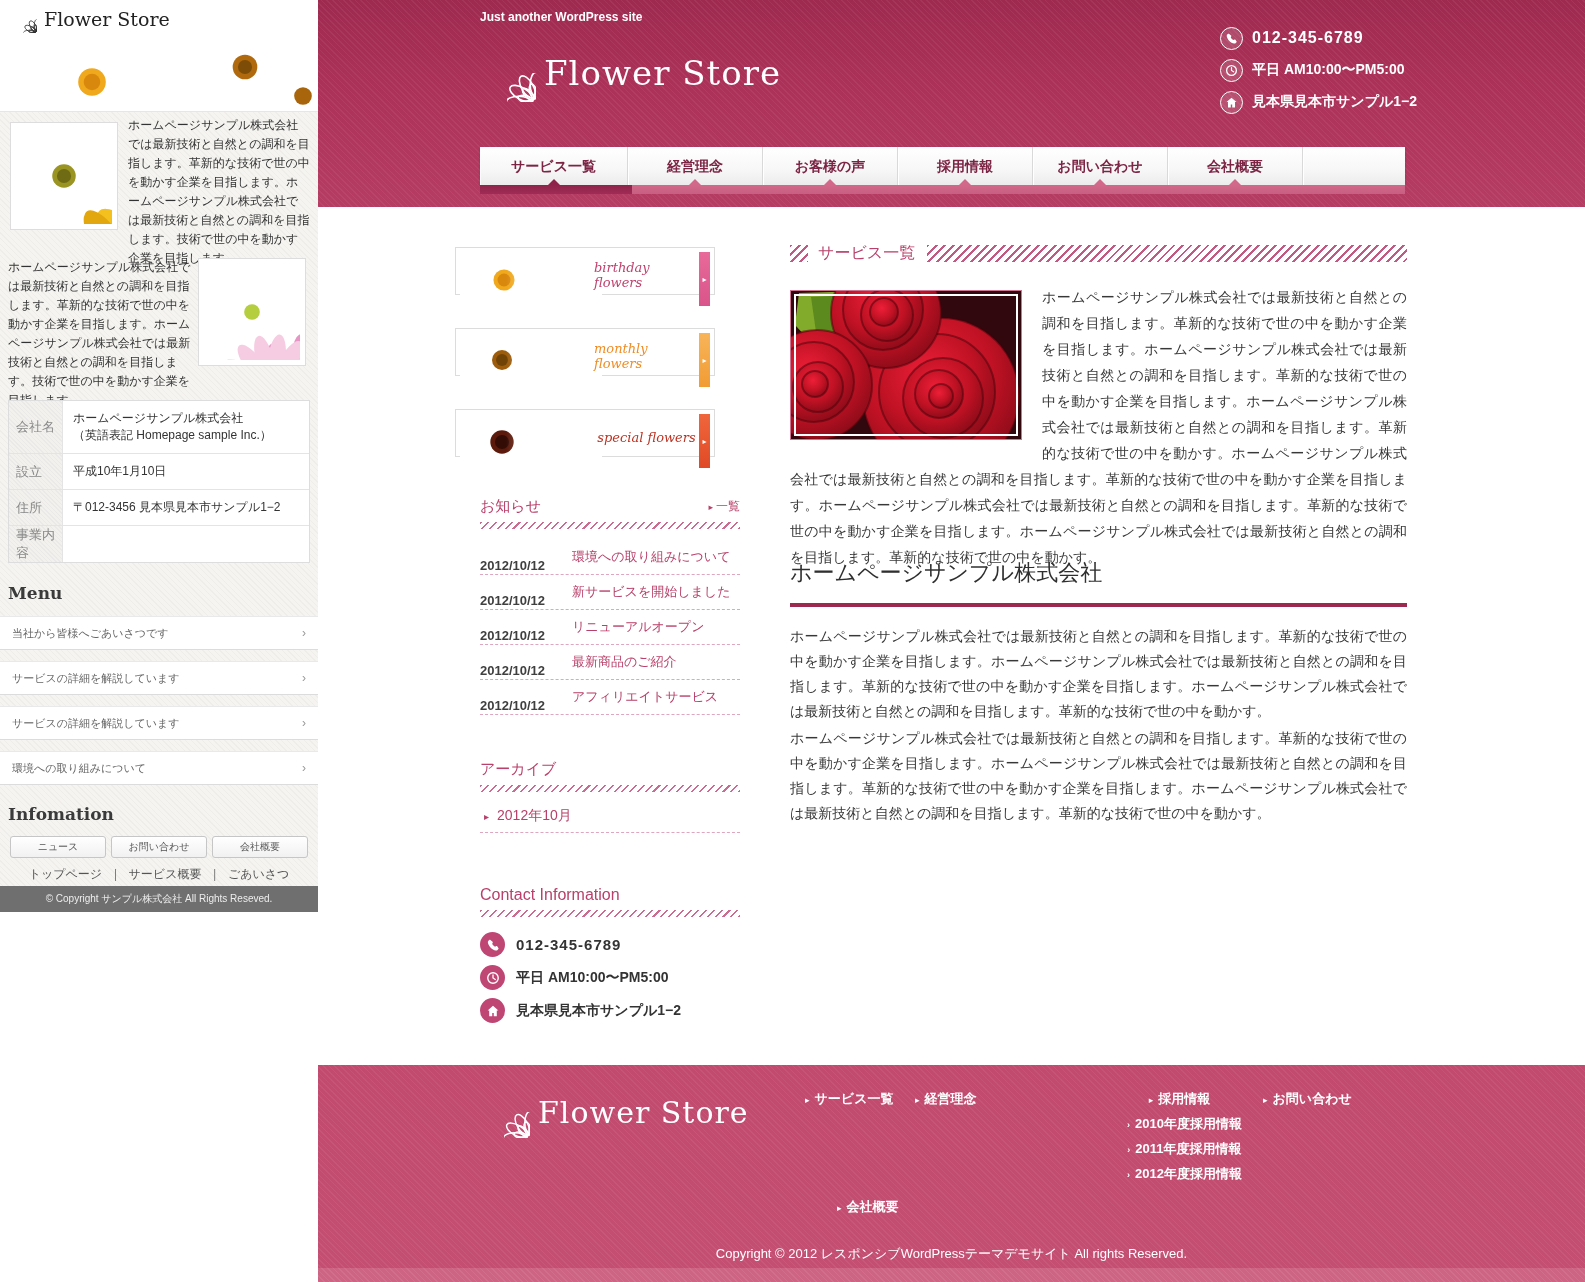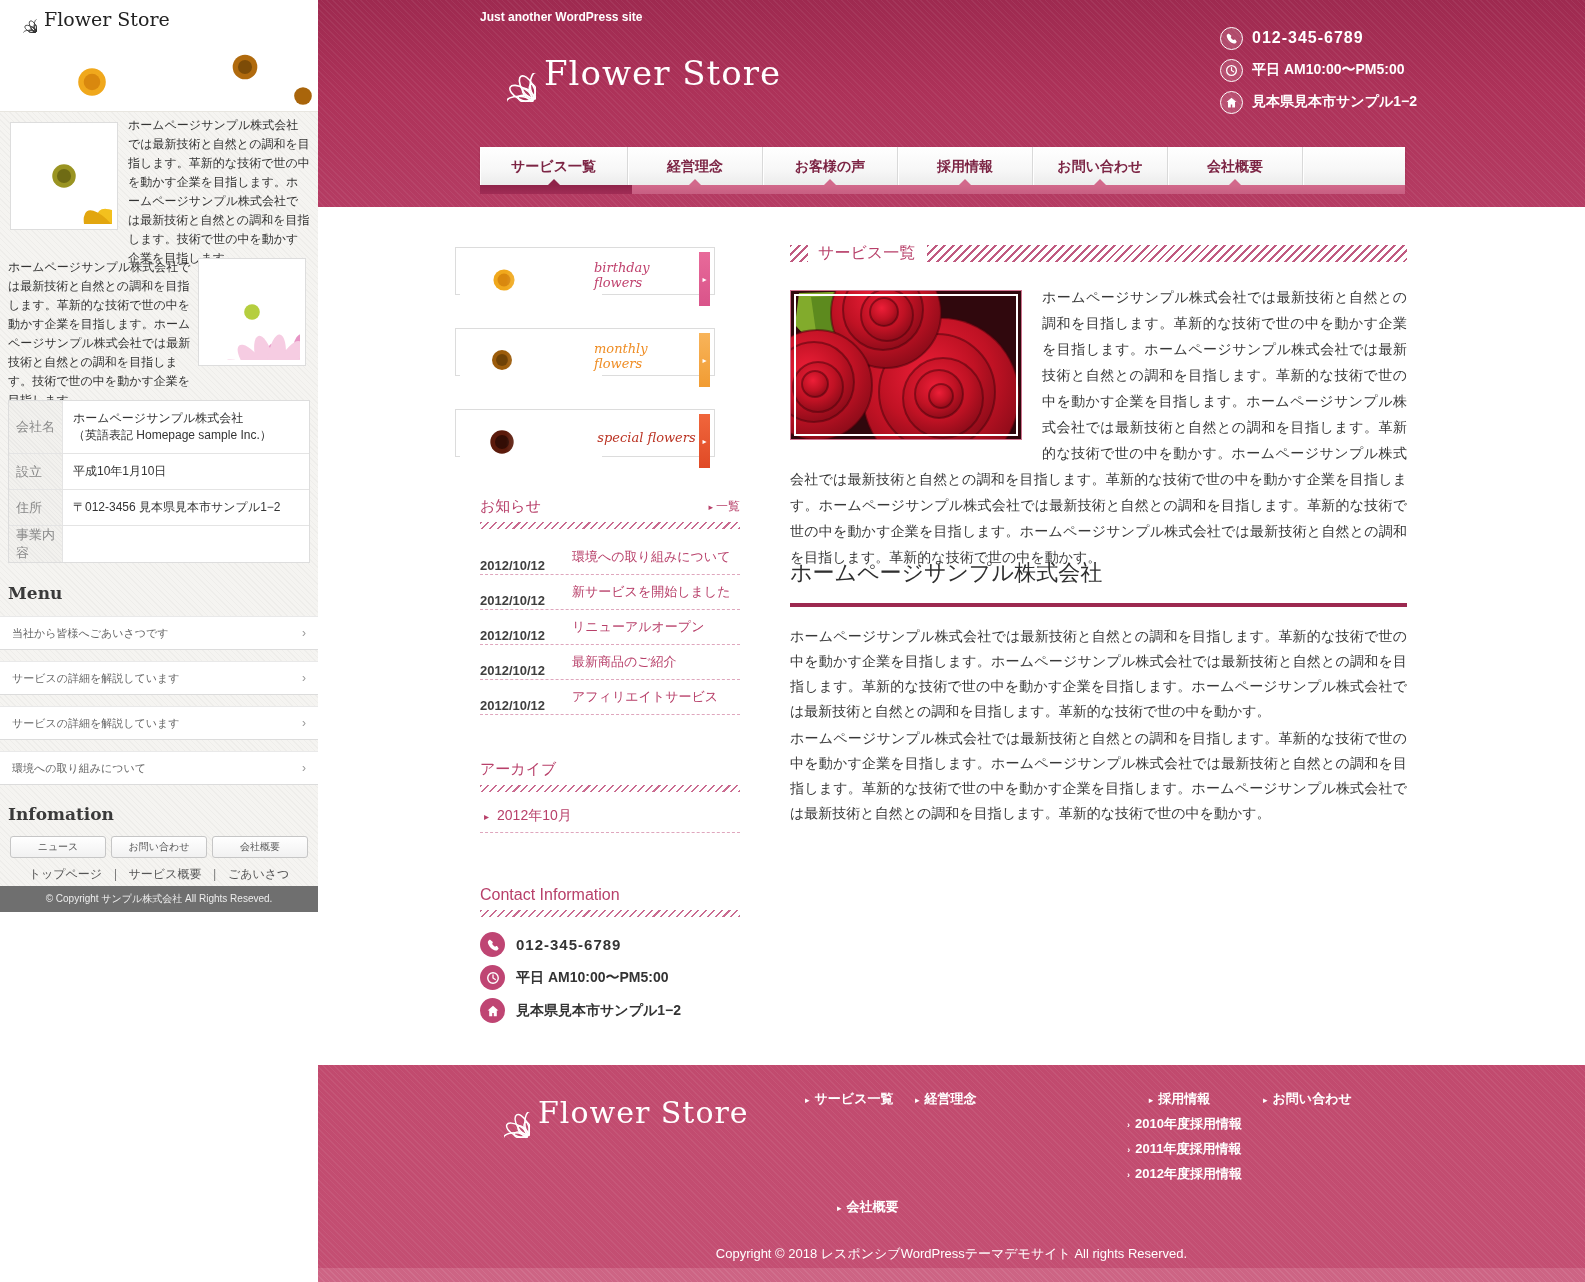--- a/index.html
+++ b/index.html
@@ -572,15 +572,15 @@
     <div class="f-child"><span class="arr">›</span><span>2011年度採用情報</span></div>
     <div class="f-child"><span class="arr">›</span><span>2012年度採用情報</span></div>
   </div>
   <div class="f-col" style="left:1263px; top:1090px">
     <div class="f-parent"><span class="arr">▸</span><span>お問い合わせ</span></div>
   </div>
   <div class="f-col" style="left:837px; top:1198px">
     <div class="f-parent"><span class="arr">▸</span><span>会社概要</span></div>
   </div>
 
-  <div class="f-copy">Copyright © 2018 レスポンシブWordPressテーマデモサイト All rights Reserved.</div>
+  <div class="f-copy">Copyright © 2012 レスポンシブWordPressテーマデモサイト All rights Reserved.</div>
 
 </div>
 
 </body></html>

